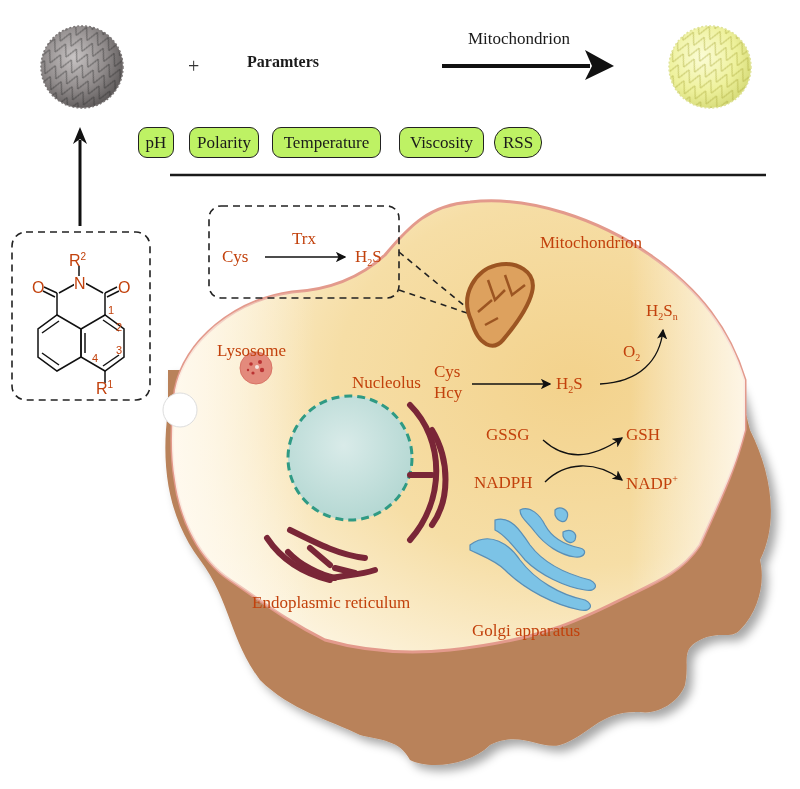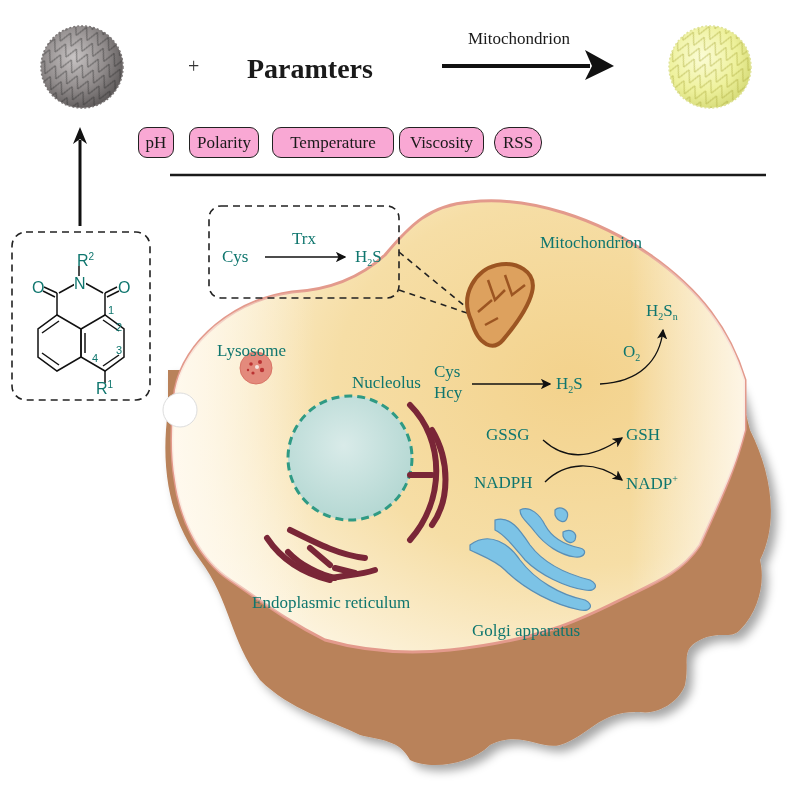--- a/index.html
+++ b/index.html
@@ -1,23 +1,23 @@
 <!DOCTYPE html>
 <html><head>
 <meta charset="utf-8">
 <style>
   html, body { margin: 0; padding: 0; background: #ffffff; }
   #stage { position: relative; width: 800px; height: 789px; overflow: hidden; background: #ffffff; font-family: "Liberation Serif", "DejaVu Serif", serif; color: #1a1a1a; }
   svg { position: absolute; left: 0; top: 0; }
-  .lbl { position: absolute; white-space: nowrap; font-family: "Liberation Serif", "DejaVu Serif", serif; font-size: 17px; color: #0f766e; line-height: 1; }
+  .lbl { position: absolute; white-space: nowrap; font-family: "Liberation Serif", "DejaVu Serif", serif; font-size: 17px; color: #c2410c; line-height: 1; }
   .lbl sub, .lbl sup { font-size: 10px; }
-  .title { position: absolute; left: 247px; top: 53px; font-size: 28px; font-weight: bold; font-family: "Liberation Serif", serif; }
+  .title { position: absolute; left: 247px; top: 53px; font-size: 16px; font-weight: bold; font-family: "Liberation Serif", serif; }
   .plus { position: absolute; left: 188px; top: 55px; font-size: 20px; font-family: "Liberation Serif", serif; color: #333; }
   .fluor { position: absolute; left: 468px; top: 29px; font-size: 17px; font-family: "Liberation Serif", serif; }
-  .chip { position: absolute; top: 127px; height: 31px; border: 1.3px solid #222; border-radius: 9px; box-sizing: border-box; display: flex; align-items: center; justify-content: center; font-size: 17px; font-family: "Liberation Serif", serif; background: #f9a8d4; padding: 0 6px; }
+  .chip { position: absolute; top: 127px; height: 31px; border: 1.3px solid #222; border-radius: 9px; box-sizing: border-box; display: flex; align-items: center; justify-content: center; font-size: 17px; font-family: "Liberation Serif", serif; background: #bef264; padding: 0 6px; }
 </style>
 </head>
 <body>
 
 <div id="stage">
 
   <svg width="800" height="789" viewBox="0 0 800 789">
     <defs>
       <radialGradient id="gDark" cx="40%" cy="38%" r="65%">
         <stop offset="0%" stop-color="#c8c4c4"></stop>
@@ -166,25 +166,25 @@
     <path d="M543 440 C565 460 590 460 622 438" fill="none" stroke="#111" stroke-width="1.3" marker-end="url(#ah)"></path>
     <path d="M545 482 C565 462 595 460 622 480" fill="none" stroke="#111" stroke-width="1.3" marker-end="url(#ah)"></path>
   </svg>
 
   <div class="plus">+</div>
   <div class="title">Paramters</div>
   <div class="fluor">Mitochondrion</div>
 
   <div class="chip" style="left:138px; width:36px;">pH</div>
   <div class="chip" style="left:189px; width:70px;text-align:right;">Polarity</div>
-  <div class="chip" style="left:272px; width:122px;">Temperature</div>
-  <div class="chip" style="left:399px; width:85px;border-radius:10px;">Viscosity</div>
+  <div class="chip" style="left:272px; width:109px;">Temperature</div>
+  <div class="chip" style="left:399px; width:85px;">Viscosity</div>
   <div class="chip" style="left:494px; width:48px;border-radius:15px;">RSS</div>
 
-  <div class="lbl" style="left:69px; top:252px; font-family:'Liberation Sans',sans-serif; font-size:16px;margin-left:8px;"><span>R</span><sup>2</sup></div>
+  <div class="lbl" style="left:69px; top:252px; font-family:'Liberation Sans',sans-serif; font-size:16px;"><span>R</span><sup>2</sup></div>
   <div class="lbl" style="left:74px; top:276px; font-family:'Liberation Sans',sans-serif; font-size:16px; background:#fff;">N</div>
   <div class="lbl" style="left:32px; top:280px; font-family:'Liberation Sans',sans-serif; font-size:16px;">O</div>
   <div class="lbl" style="left:118px; top:280px; font-family:'Liberation Sans',sans-serif; font-size:16px;">O</div>
   <div class="lbl" style="left:108px; top:305px; font-family:'Liberation Sans',sans-serif; font-size:11px;">1</div>
   <div class="lbl" style="left:116px; top:322px; font-family:'Liberation Sans',sans-serif; font-size:11px;">2</div>
   <div class="lbl" style="left:116px; top:345px; font-family:'Liberation Sans',sans-serif; font-size:11px;">3</div>
   <div class="lbl" style="left:92px; top:353px; font-family:'Liberation Sans',sans-serif; font-size:11px;">4</div>
   <div class="lbl" style="left:96px; top:380px; font-family:'Liberation Sans',sans-serif; font-size:16px;"><span>R</span><sup>1</sup></div>
 
   <div class="lbl" style="left:222px; top:248px;">Cys</div>

